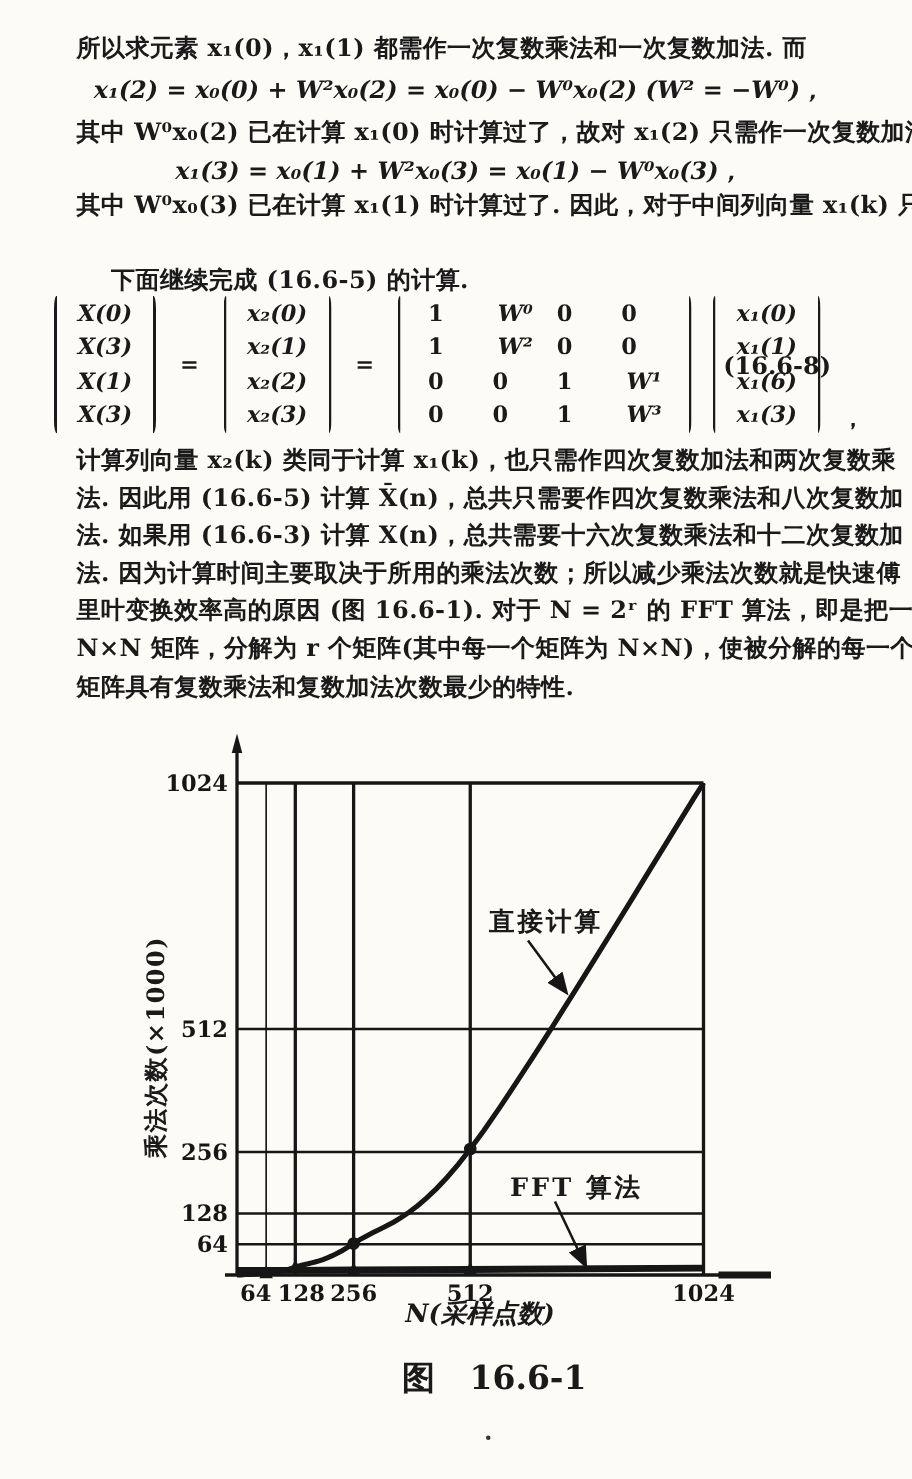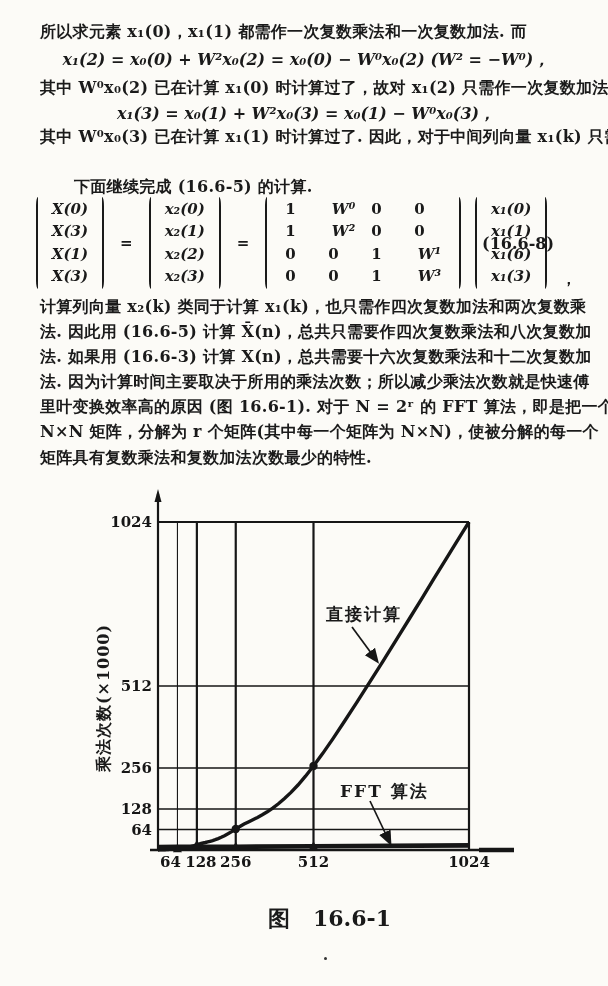--- a/index.html
+++ b/index.html
@@ -2,21 +2,21 @@
 <html><head>
 <meta charset="utf-8">
 <style>
   html,body{margin:0;padding:0;background:#e8e6e0;}
   .page{
     position:relative;width:608px;height:986px;margin:0 auto;
     background:#fcfbf7;color:#1a1a1a;overflow:hidden;
     font-family:"DejaVu Serif","Liberation Serif",serif;
   }
   .tline{
-    position:absolute;left:40px;width:540px;font-size:16px;line-height:20px;
+    position:absolute;left:51px;width:540px;font-size:16px;line-height:20px;
     font-weight:600;white-space:nowrap;letter-spacing:.3px;
   }
   .indent{left:74px;}
   .eqline{
     position:absolute;left:40px;width:532px;text-align:center;
     font-size:16px;font-style:italic;font-weight:600;white-space:nowrap;
   }
   
   .mx{
     position:absolute;top:197px;left:40px;width:532px;height:92px;
@@ -159,19 +159,20 @@
       <polygon points="192.375,848.246875 201.375,848.246875 196.875,839.746875" fill="#161616"></polygon>
       <circle cx="235.75" cy="829.01953125" r="4.2" fill="#161616"></circle>
       <circle cx="313.5" cy="766.04609375" r="4.2" fill="#161616"></circle>
       <polygon points="231.25,850.1796875 240.25,850.1796875 235.75,841.6796875" fill="#161616"></polygon>
       <polygon points="309,849.76328125 318,849.76328125 313.5,841.26328125" fill="#161616"></polygon>
       <line x1="352" y1="627" x2="377" y2="661" stroke="#161616" stroke-width="1.7" marker-end="url(#ah)"></line>
       <line x1="370" y1="801" x2="390" y2="843" stroke="#161616" stroke-width="1.7" marker-end="url(#ah)"></line>
     </svg>
 
   <div class="ylab">乘法次数(×1000)</div>
+  <div class="xlab">N(采样点数)</div>
   <div class="anno anno-direct">直接计算</div>
   <div class="anno anno-fft">FFT 算法</div>
 
   <div class="caption">图   16.6-1</div>
   <div class="pageno">• 627 •</div>
   <div class="speck"></div>
 </div>
 
 </body></html>

